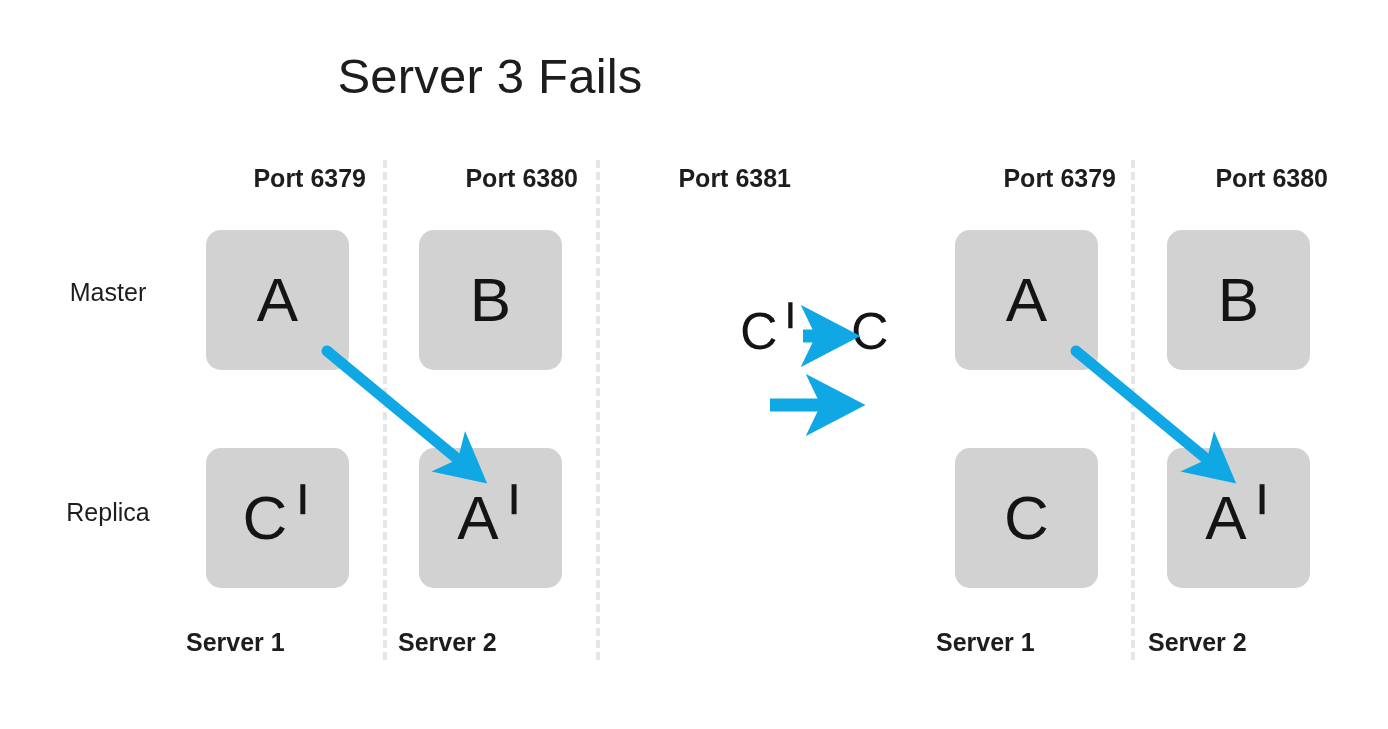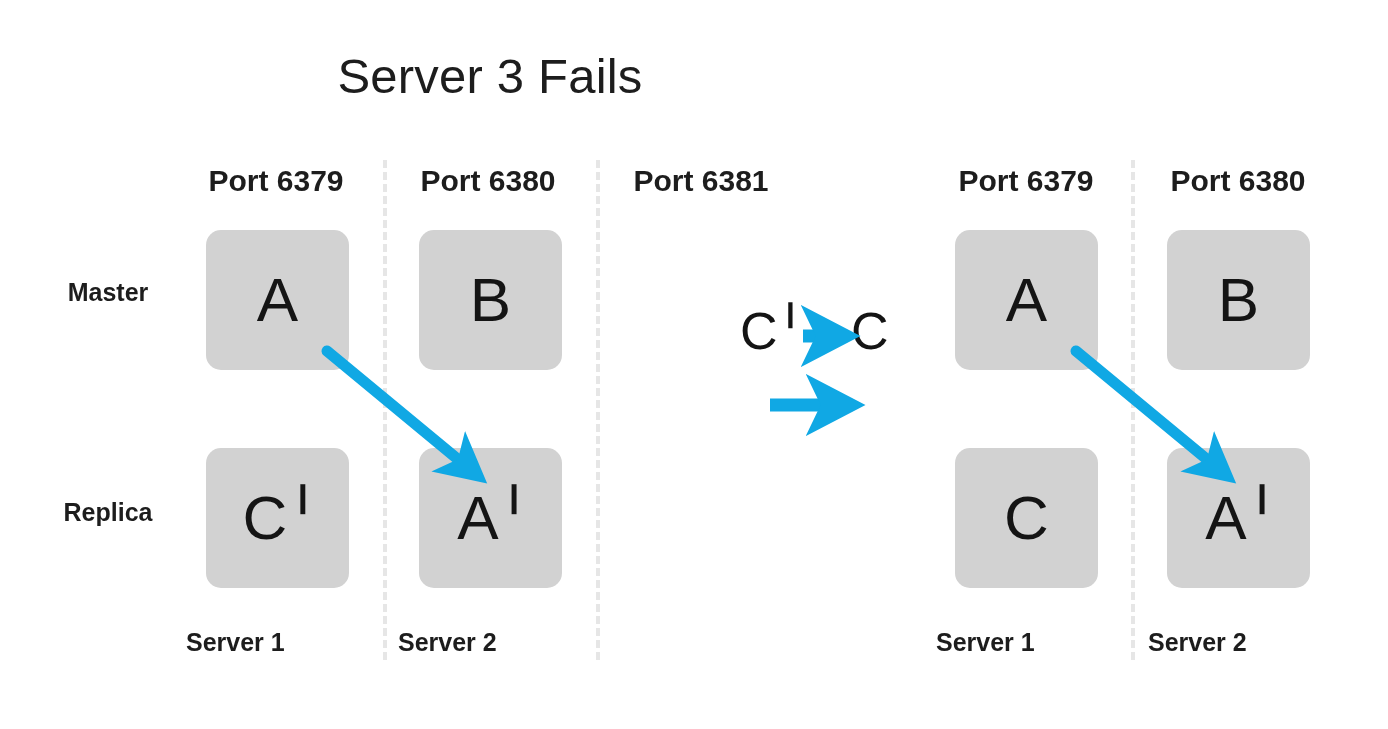--- a/index.html
+++ b/index.html
@@ -34,35 +34,35 @@
     font-weight: 400;
     letter-spacing: 0.2px;
     color: #1d1d1d;
     white-space: nowrap;
   }
 
   
   .row-label {
     position: absolute;
     font-size: 25px;
-    font-weight: 700;
+    font-weight: 400;
     color: #1d1d1d;
     text-align: center;
     white-space: nowrap;
   }
   .row-label.master  { left: 20px; top: 278px; width: 176px; }
   .row-label.replica { left: 20px; top: 498px; width: 176px; }
 
   
   .port-label {
     position: absolute;
-    font-size: 30px;
+    font-size: 25px;
     font-weight: 700;
     color: #1d1d1d;
-    text-align: center;
+    text-align: right;
     white-space: nowrap;
   }
 
   
   .server-label {
     position: absolute;
     font-size: 25px;
     font-weight: 700;
     color: #1d1d1d;
     white-space: nowrap;

